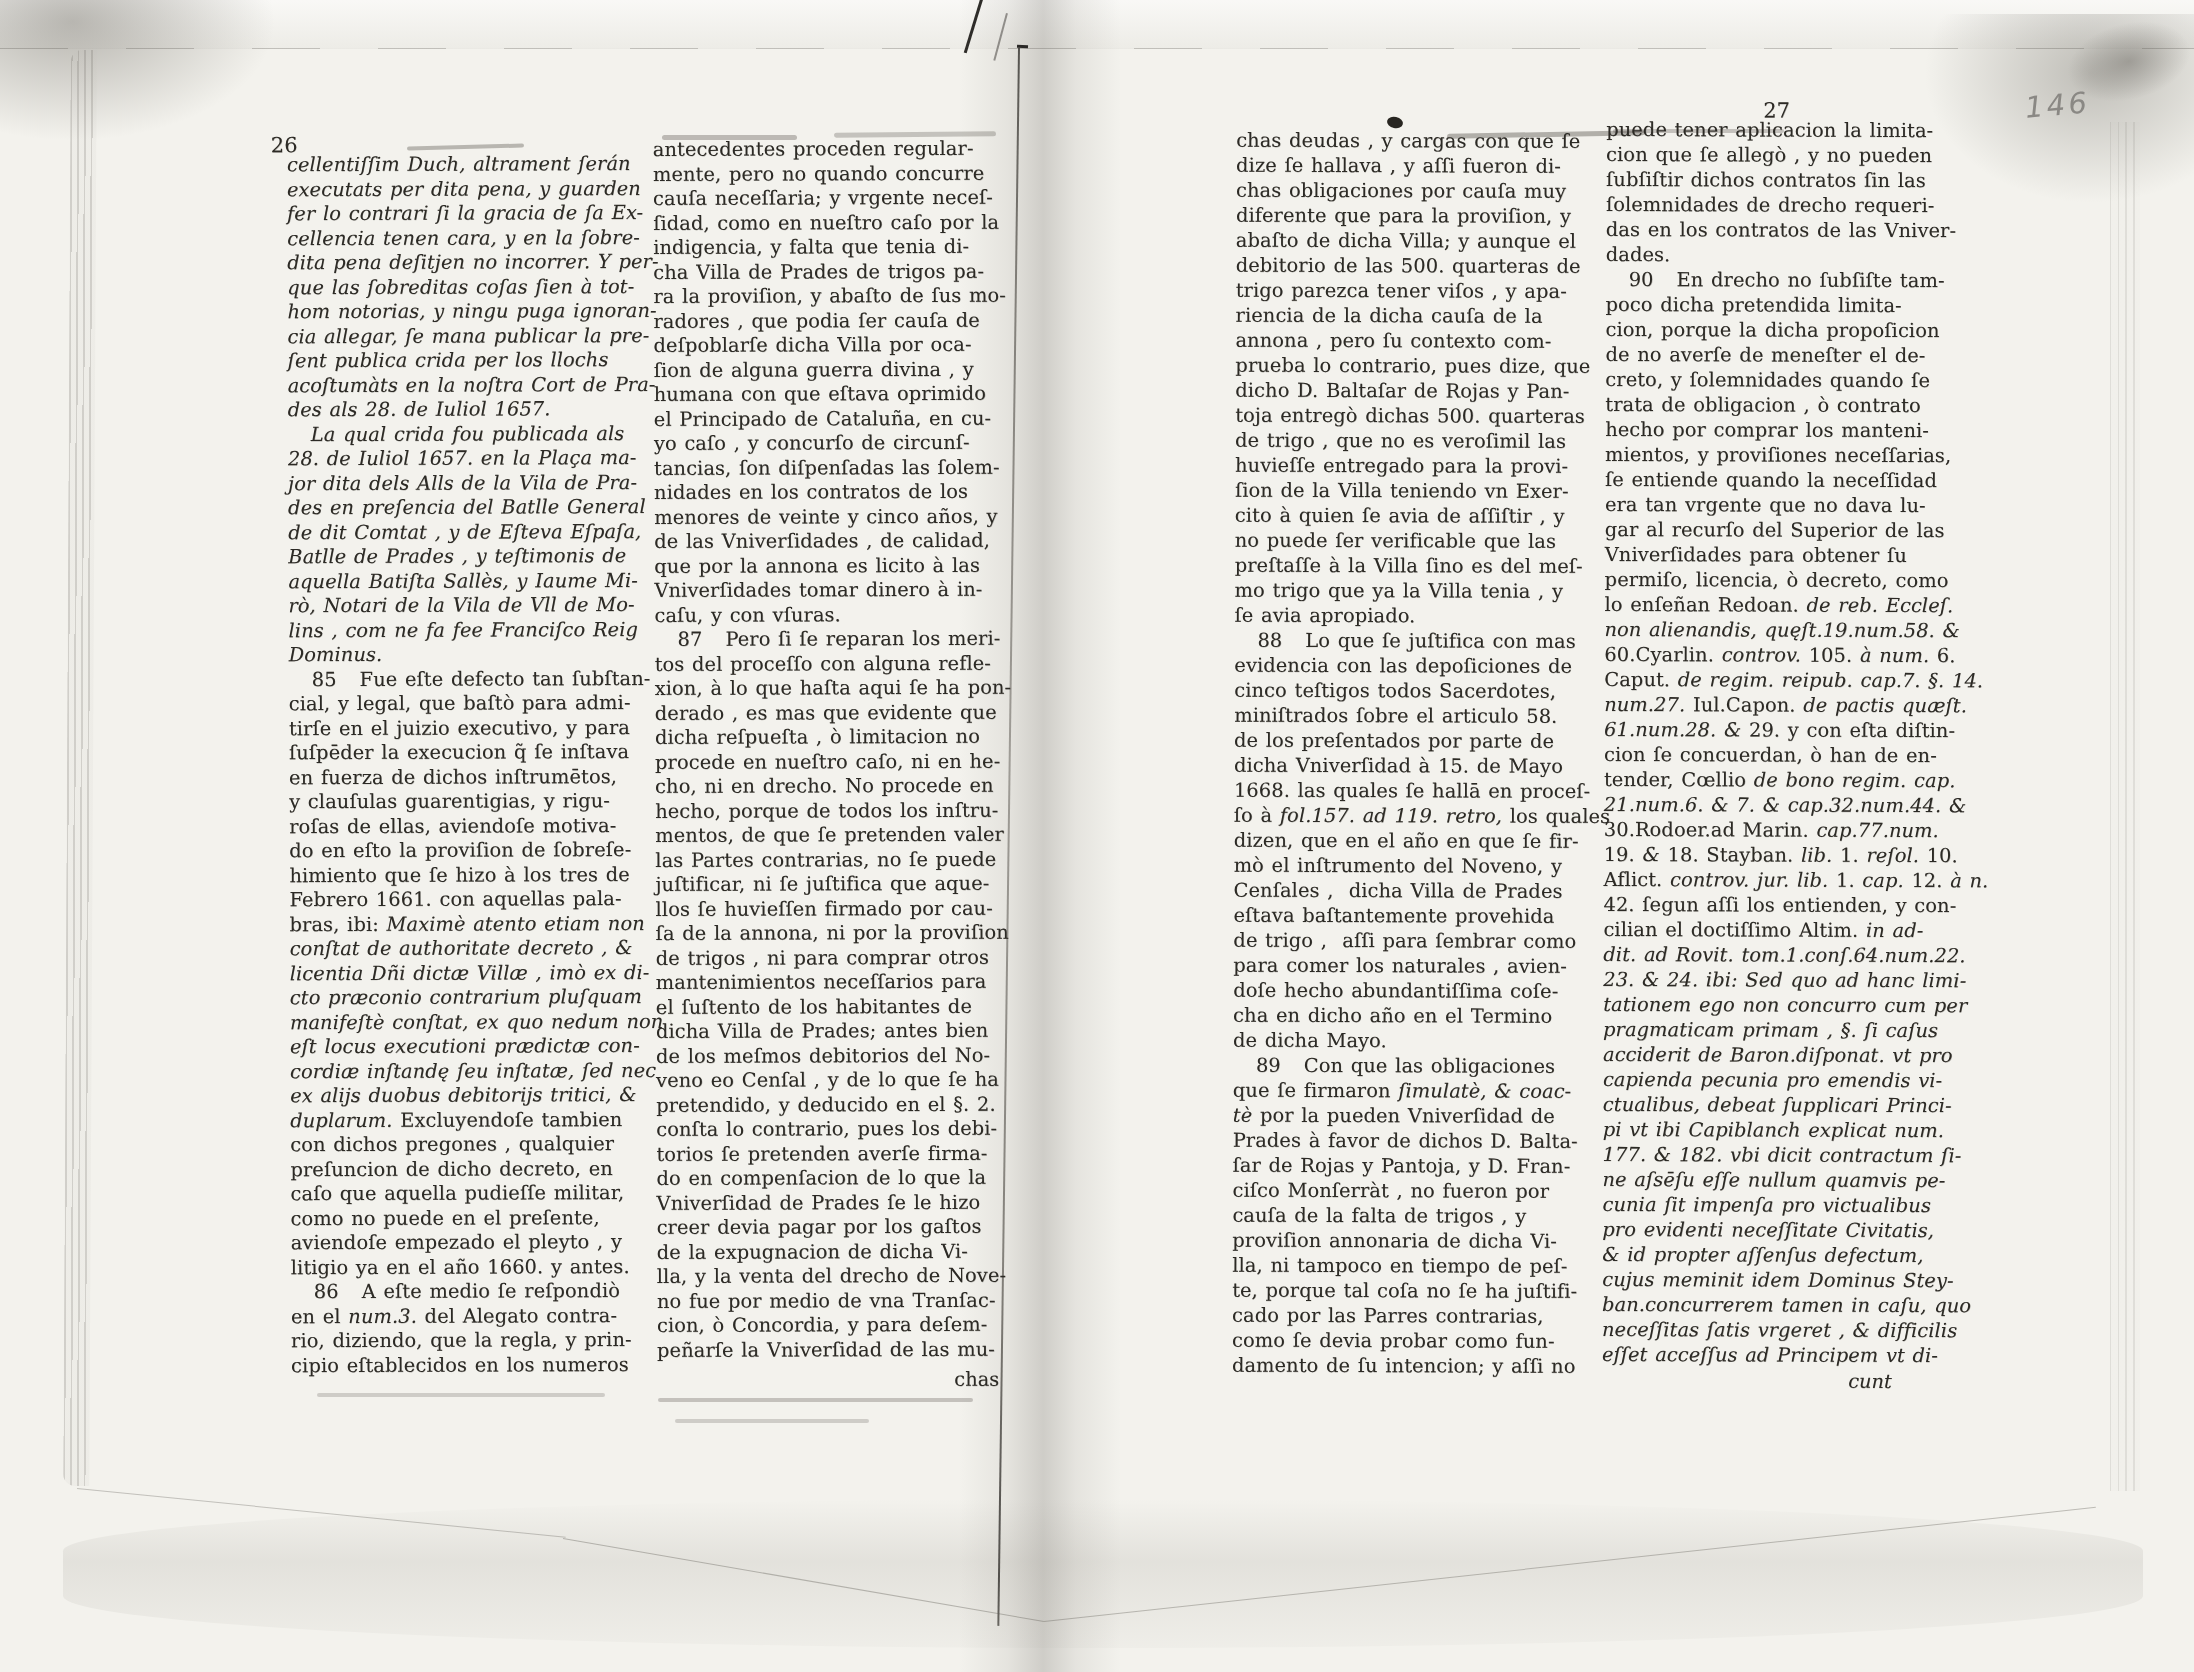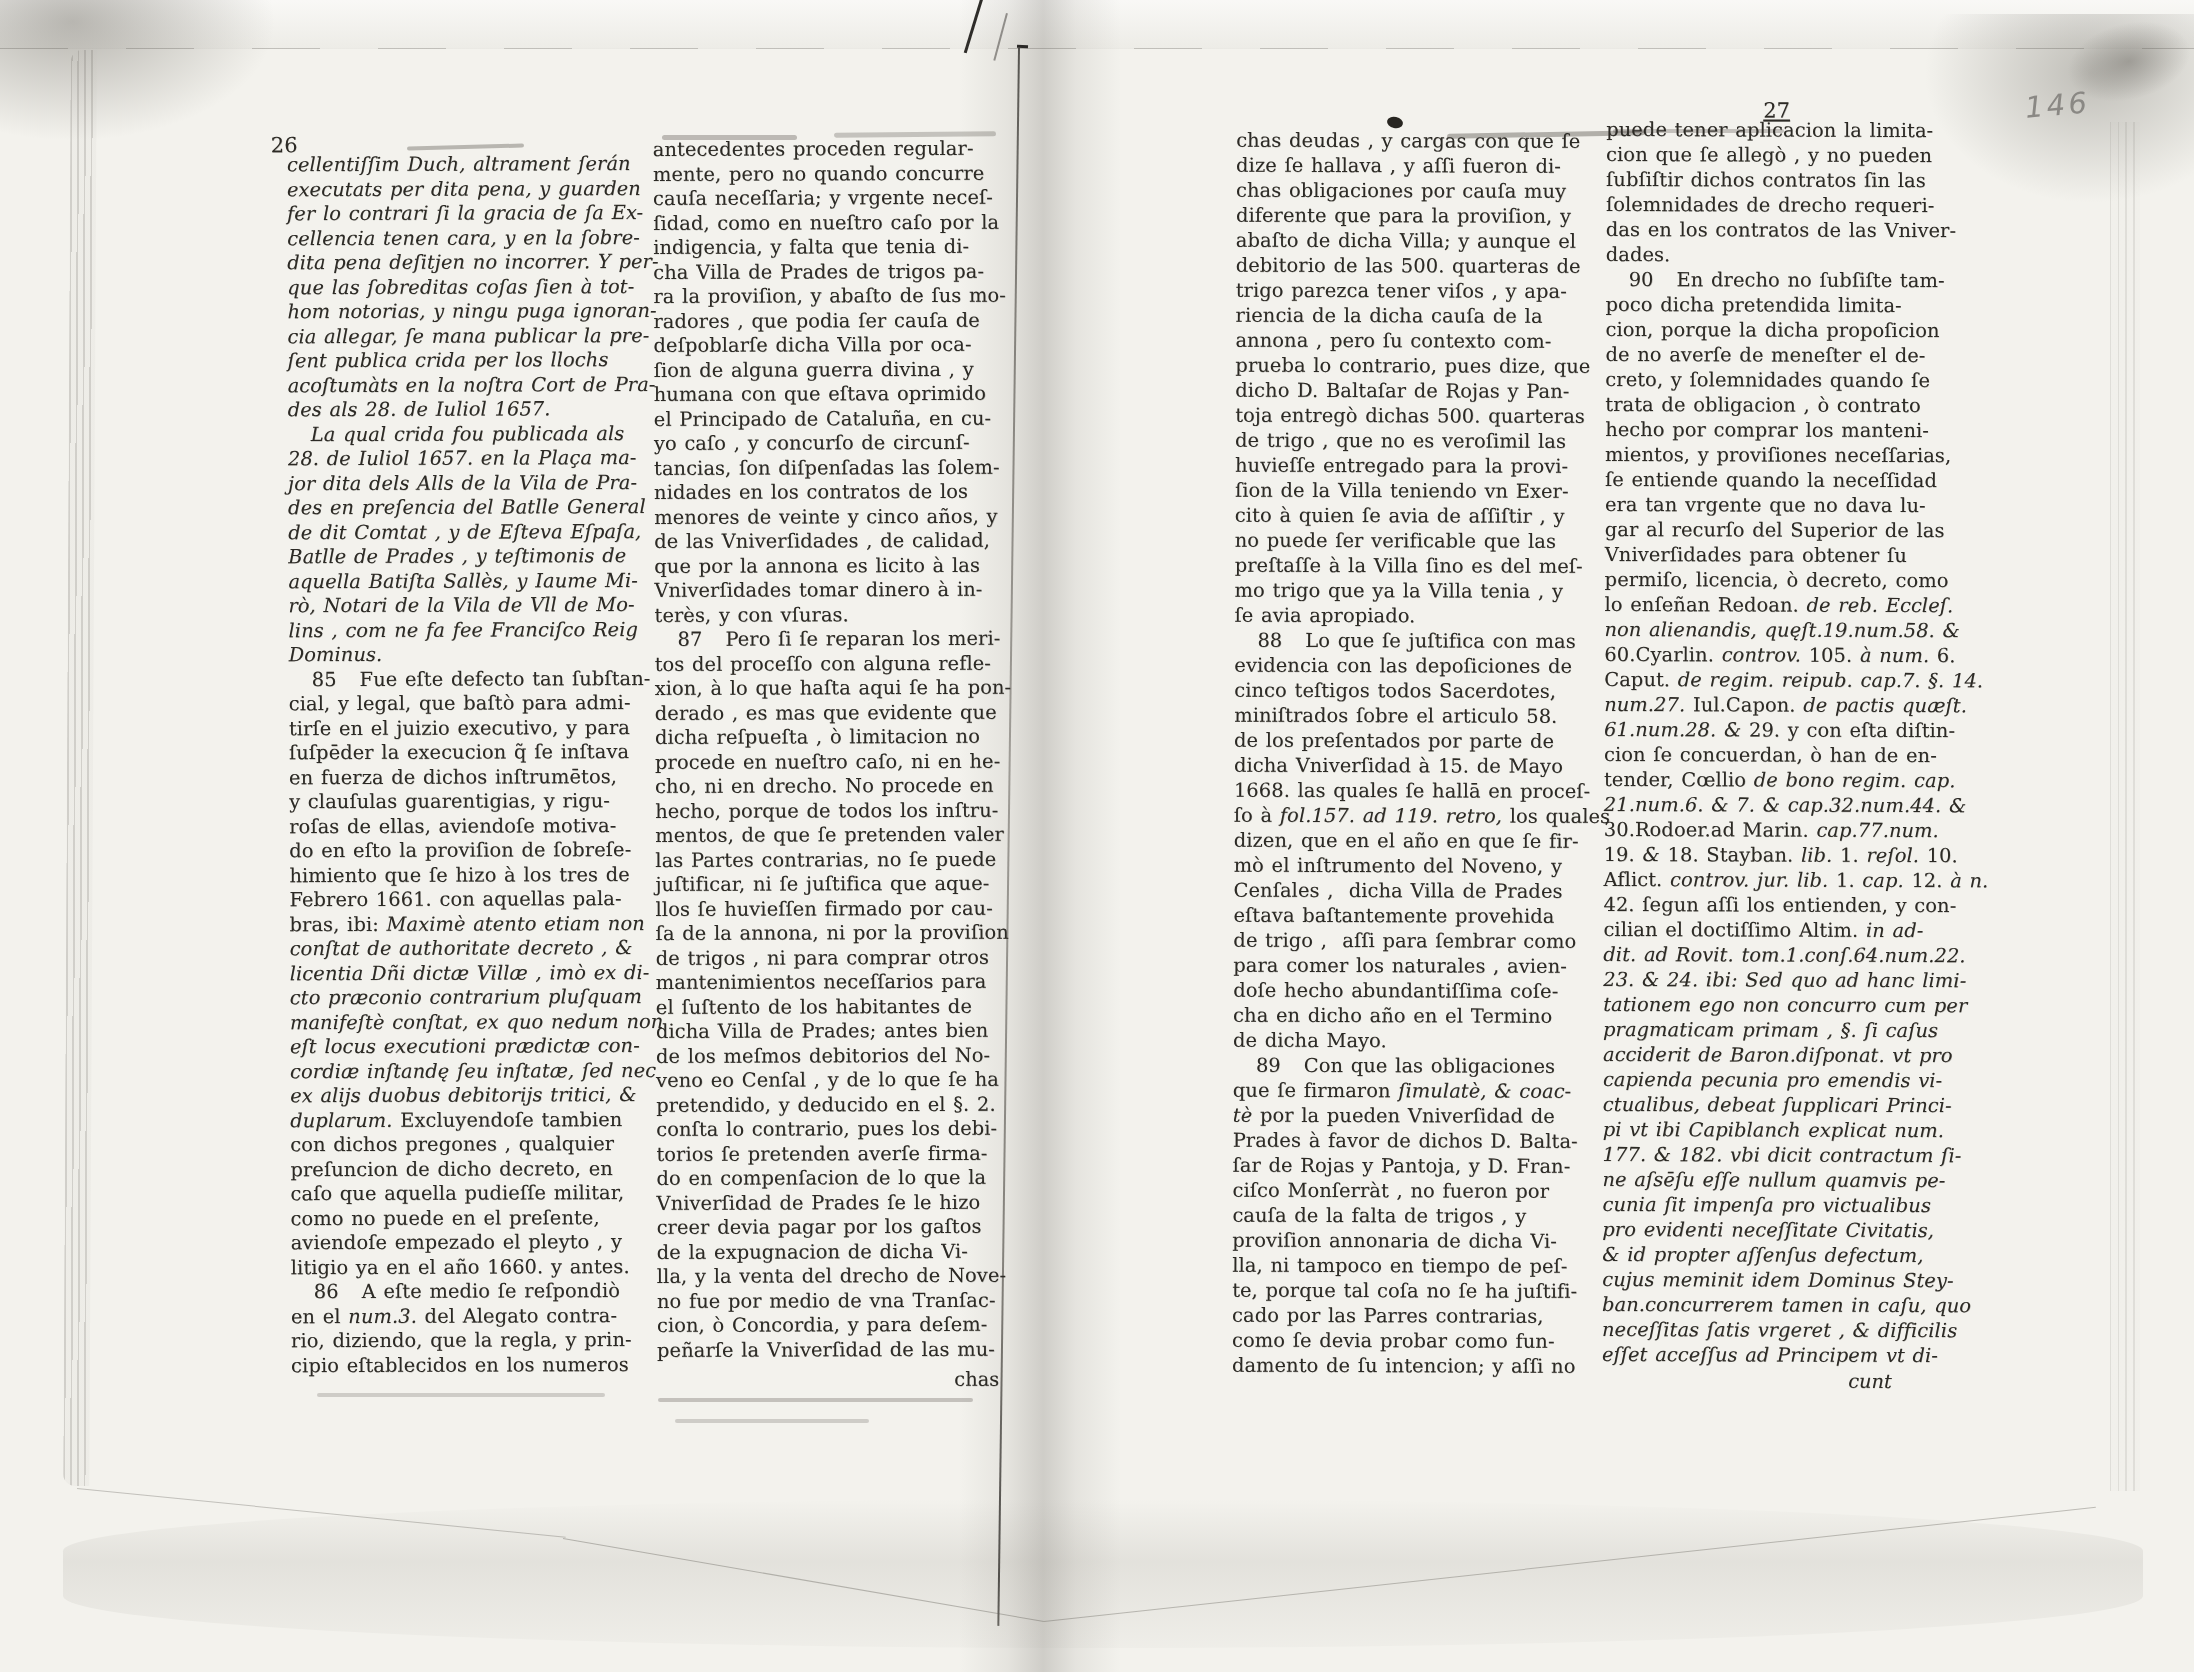--- a/index.html
+++ b/index.html
@@ -66,21 +66,21 @@
   .it{font-style:italic;}
   .pagenum{position:absolute;font-size:21px;text-shadow:0.3px 0.4px 0.5px rgba(42,40,35,.35);}
   .catchword{position:absolute;font-size:19.4px;text-align:right;
     text-shadow:0.3px 0.4px 0.5px rgba(42,40,35,.35);}
   #col-26a{left:289px;top:152px;width:378px;}
   #col-26b{left:655px;top:138px;width:383px;}
   #pagenum-26{left:273px;top:132px;}
   #catchword-26{left:655px;top:1369px;width:342px;}
   #col-27a{left:1234px;top:129px;width:378px;}
   #col-27b{left:1604px;top:117px;width:392px;}
-  #pagenum-27{left:1761px;top:98px;text-decoration:underline;}
+  #pagenum-27{left:1761px;top:98px;}
   #catchword-27{left:1604px;top:1369px;width:290px;font-style:italic;}
   #folio-146{position:absolute;left:2025px;top:88px;
     font-family:"DejaVu Sans",sans-serif;font-style:italic;font-size:29px;
     color:#8a8884;letter-spacing:3.2px;transform:rotate(-5deg);}
 </style>
 </head>
 <body>
 
 <div id="scan">
 
@@ -177,21 +177,21 @@
         <div class="line"><span>ſion de alguna guerra divina , y</span></div>
         <div class="line"><span>humana con que eſtava oprimido</span></div>
         <div class="line"><span>el Principado de Cataluña, en cu-</span></div>
         <div class="line"><span>yo caſo , y concurſo de circunſ-</span></div>
         <div class="line"><span>tancias, ſon diſpenſadas las ſolem-</span></div>
         <div class="line"><span>nidades en los contratos de los</span></div>
         <div class="line"><span>menores de veinte y cinco años, y</span></div>
         <div class="line"><span>de las Vniverſidades , de calidad,</span></div>
         <div class="line"><span>que por la annona es licito à las</span></div>
         <div class="line"><span>Vniverſidades tomar dinero à in-</span></div>
-        <div class="line"><span>terès, y con vſuras.</span></div>
+        <div class="line"><span>caſu, y con vſuras.</span></div>
         <div class="line"><span>   87   Pero ſi ſe reparan los meri-</span></div>
         <div class="line"><span>tos del proceſſo con alguna refle-</span></div>
         <div class="line"><span>xion, à lo que haſta aqui ſe ha pon-</span></div>
         <div class="line"><span>derado , es mas que evidente que</span></div>
         <div class="line"><span>dicha reſpueſta , ò limitacion no</span></div>
         <div class="line"><span>procede en nueſtro caſo, ni en he-</span></div>
         <div class="line"><span>cho, ni en drecho. No procede en</span></div>
         <div class="line"><span>hecho, porque de todos los inſtru-</span></div>
         <div class="line"><span>mentos, de que ſe pretenden valer</span></div>
         <div class="line"><span>las Partes contrarias, no ſe puede</span></div>

